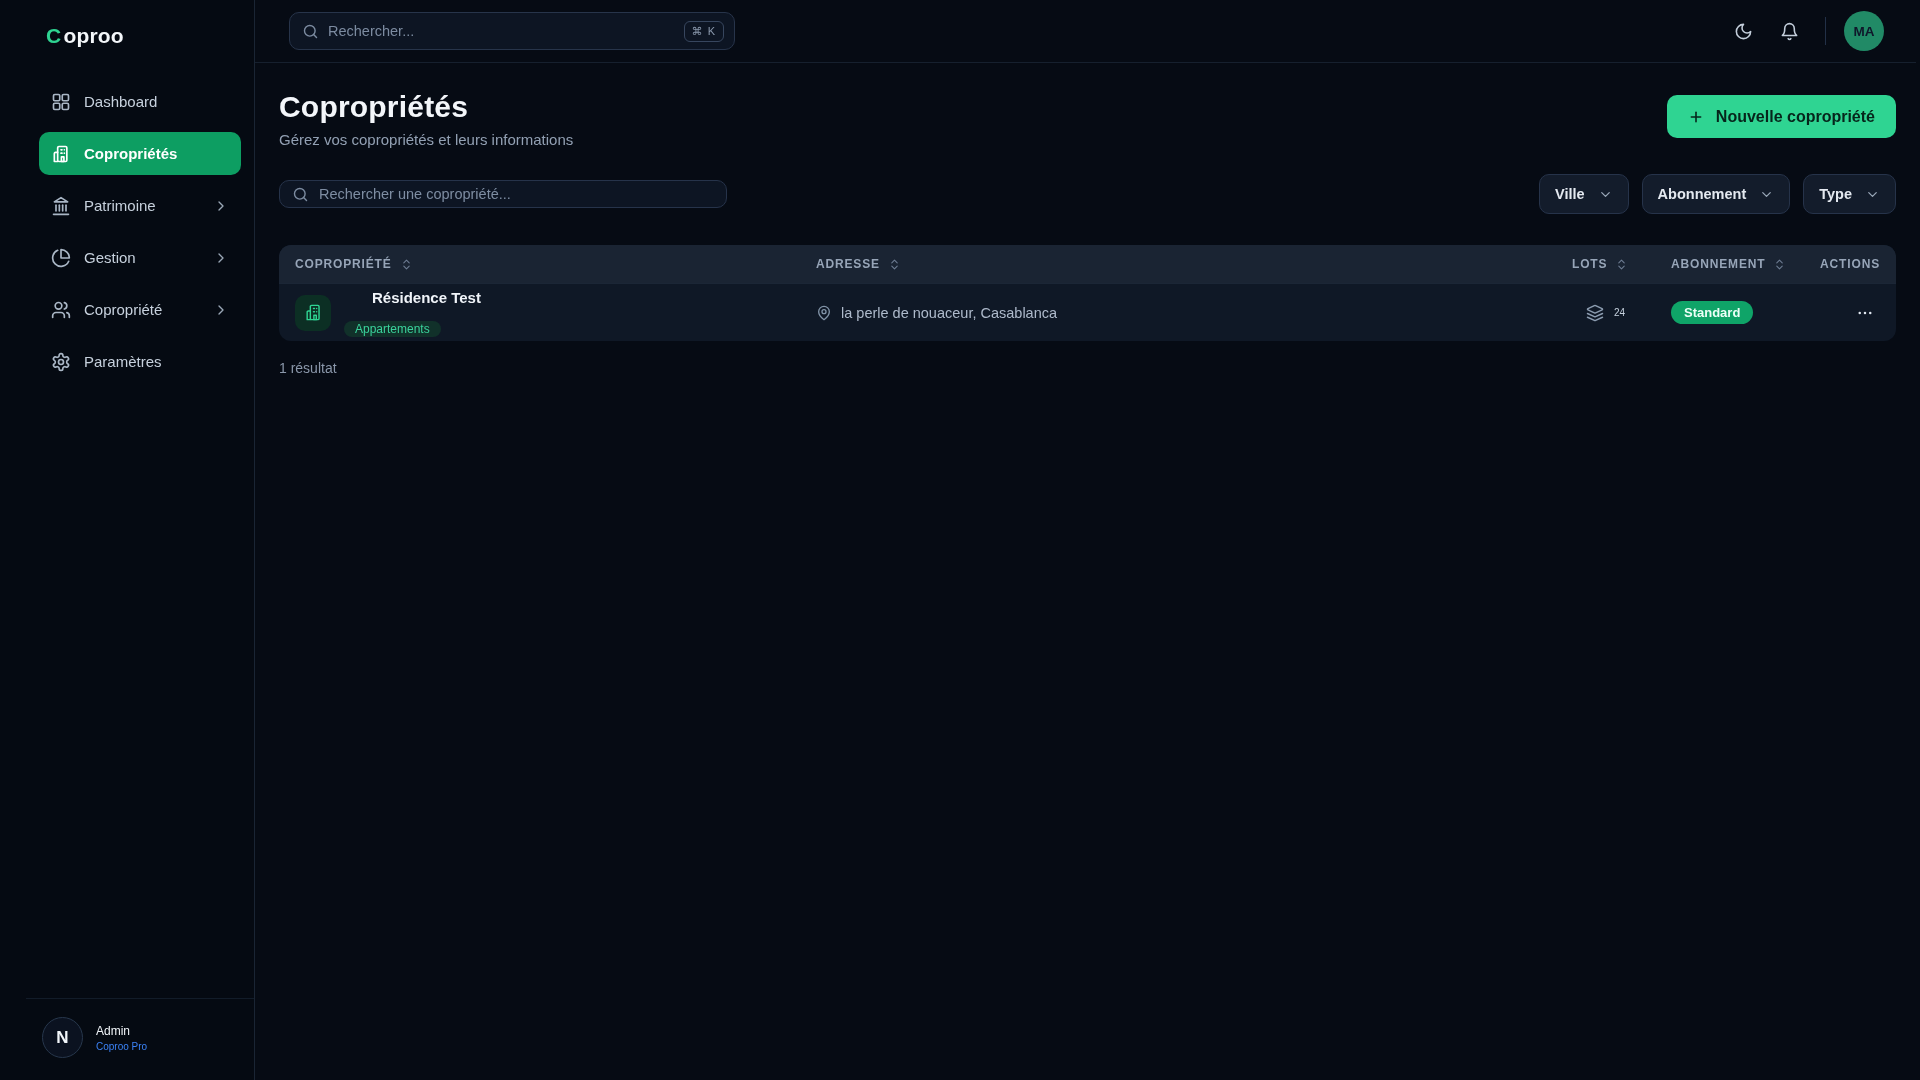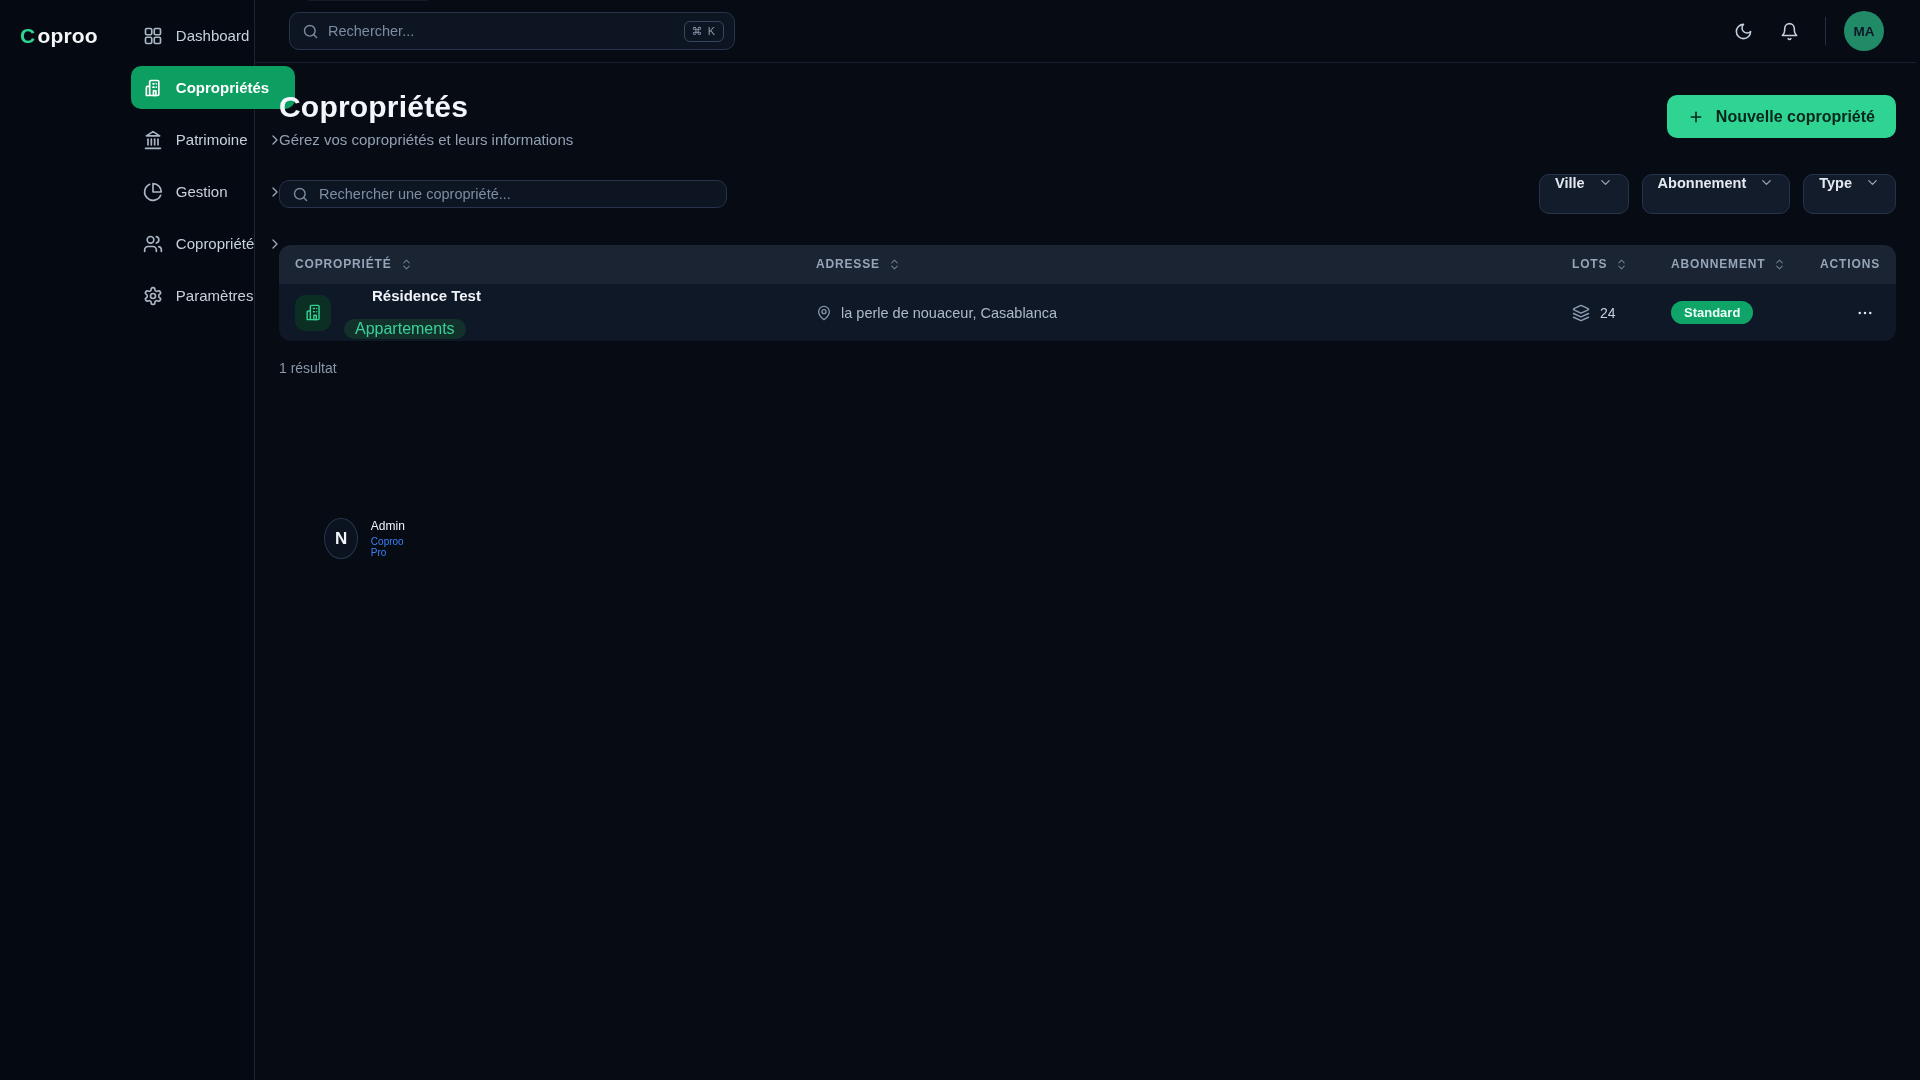--- a/index.html
+++ b/index.html
@@ -9,21 +9,21 @@
     font-family:"Liberation Sans","DejaVu Sans",sans-serif;
     color:#eef2f7;
     position:relative;
   }
   svg.ic { display:block; stroke:currentColor; fill:none; stroke-width:2; stroke-linecap:round; stroke-linejoin:round; }
 
   
   .sidebar {
     position:absolute; left:0; top:0; bottom:0; width:255px;
     background:#050a12; border-right:1px solid #1a2534;
-    display:flex; flex-direction:row;
+    display:flex; flex-direction:column;padding-left:26px;
   }
   .logo { padding:24px 20px 18px 20px; font-size:21px; font-weight:700; letter-spacing:.2px; }
   .logo .c1 { color:#2fd492; margin-right:2px; }
   .logo .c2 { color:#f4f7fa; }
   .nav { flex:1; padding:14px 13px; display:flex; flex-direction:column; gap:9px; }
   .nav-item {
     display:flex; align-items:center; gap:13px;
     height:43px; padding:0 12px; border-radius:10px;
     color:#c7d1dd; font-size:15px; font-weight:500; cursor:pointer;
   }
@@ -98,21 +98,21 @@
     display:flex; align-items:center; padding:0 12px; gap:10px;
   }
   .fsearch .s-icon { color:#7c8ba0; width:17px; height:17px; }
   .fsearch input {
     flex:1; background:transparent; border:none; outline:none;
     color:#dfe6ef; font-size:14.5px; font-family:inherit;
   }
   .fsearch input::placeholder { color:#7e8da2; }
   .filters { margin-left:auto; display:flex; gap:13px; }
   .filter-btn {
-    display:flex; gap:13px; height:40px; padding:0 15px;
+    display:flex; align-items:center; gap:13px; height:40px; padding:0 15px;
     background:#131c2b; border:1px solid #26334a; border-radius:10px;
     color:#e4e9f0; font-size:14.5px; font-weight:600; font-family:inherit; cursor:pointer;
   }
   .filter-btn svg { width:15px; height:15px; color:#9aa7b8; }
 
   
   .table { margin-top:31px; border-radius:12px; overflow:hidden; background:#0f1826; }
   .t-grid { display:grid; grid-template-columns: 521px 1fr 99px 153px 88px; align-items:center; }
   .t-head { background:#1a2433; height:38px; }
   .t-head .th {
@@ -127,25 +127,25 @@
   .cell.right { justify-content:flex-end; }
   .prop-cell { gap:13px; }
   .prop-icon {
     width:36px; height:36px; border-radius:10px; background:#0c2f24;
     display:flex; align-items:center; justify-content:center; color:#2fd492;
   }
   .prop-icon svg { width:19px; height:19px; stroke-width:1.8; }
   .prop-name { font-size:15px; font-weight:600; color:#f0f4f9;margin-left:28px; }
   .type-badge {
     display:inline-block; margin-top:15px; padding:1px 11px; border-radius:999px;
-    background:#11312a; color:#3ad29b; font-size:16px; font-weight:500;
+    background:#11312a; color:#3ad29b; font-size:12px; font-weight:500;
   }
   .addr { gap:9px; color:#aebacb; font-size:14.5px; }
   .addr svg { width:16px; height:16px; color:#8294a8; flex:0 0 16px; }
-  .lots { gap:10px; color:#c6d1de; font-size:14px; }
+  .lots { gap:10px; color:#c6d1de; font-size:10px;justify-content:center; }
   .lots svg { width:18px; height:18px; color:#8c9cb0; }
   .sub-badge {
     display:inline-block; padding:4px 13px; border-radius:999px;
     background:#0fa468; color:#ecfff7; font-size:13px; font-weight:600;
   }
   .actions-btn {
     width:30px; height:30px; border-radius:8px; display:flex;
     align-items:center; justify-content:center; color:#dfe6ef; cursor:pointer;
   }
   .actions-btn svg { width:18px; height:18px; fill:currentColor; stroke:none; }

